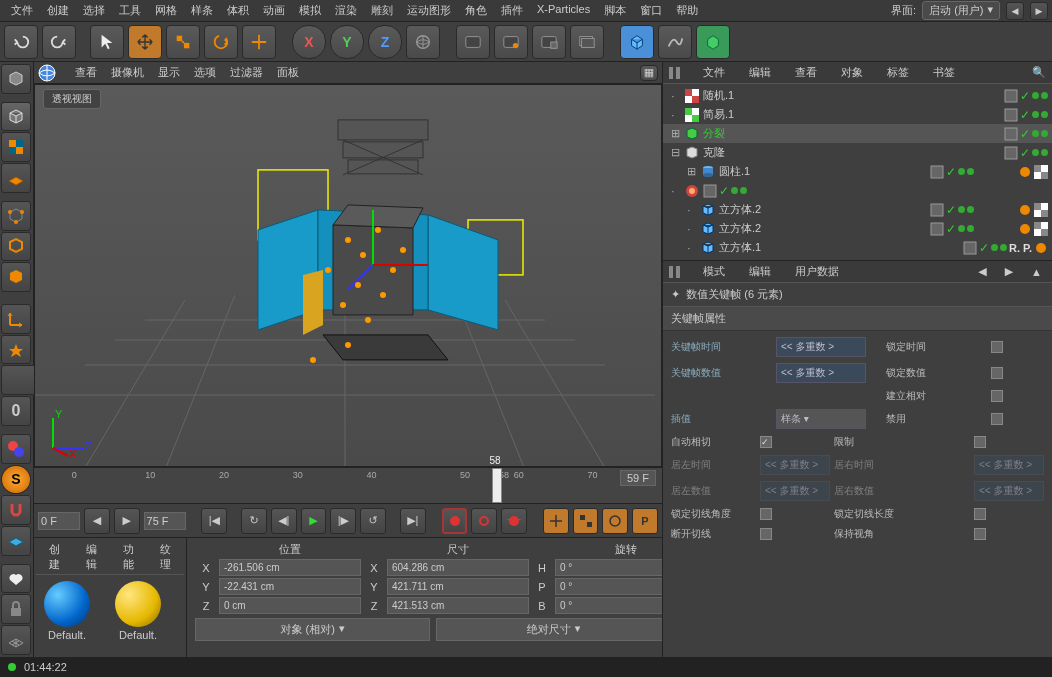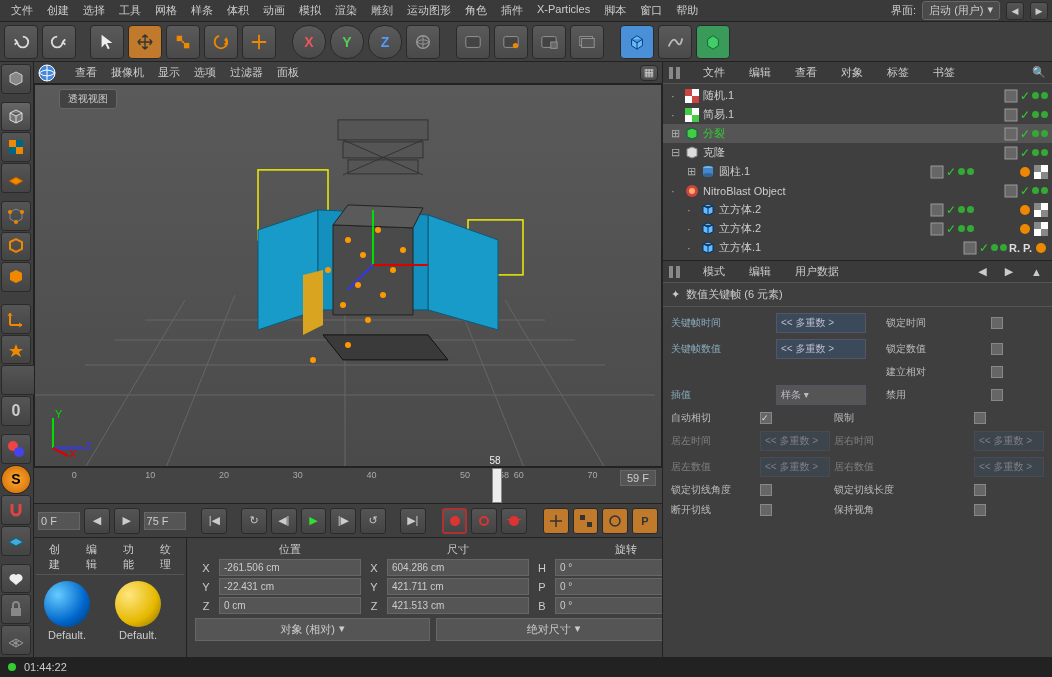--- a/index.html
+++ b/index.html
@@ -17,21 +17,21 @@
 .tb-btn.greenbg{background:#3a9a5a;}
 .main-area { display: flex; height: calc(100% - 22px - 40px - 20px); }
 .left-tools { width: 34px; background: #3f3f3f; display: flex; flex-direction: column; gap: 1px; padding: 2px 1px; border-right:1px solid #222;}
 .lt-btn { width: 30px; height: 30px; background: linear-gradient(#555,#444); border:1px solid #2a2a2a; border-radius:3px; display:flex; align-items:center; justify-content:center; cursor:pointer; font-size:9px;}
 .lt-btn.sel{background:linear-gradient(#666,#4a4a4a);}
 .center-col { flex: 1; display: flex; flex-direction: column; min-width:0;}
 .vp-header { height: 22px; background: #3f3f3f; display: flex; align-items: center; gap: 4px; padding: 0 4px; border-bottom:1px solid #222;}
 .vp-globe{width:26px; height:18px;}
 .vp-header .menu-item{font-size:11px;}
 .viewport { flex: 1; background: linear-gradient(#5a5a5a,#4a4a4a); position: relative; overflow:hidden; border:1px solid #222;}
-.vp-label{position:absolute; top:4px; left:24px; background:rgba(60,60,60,.8); padding:2px 8px; border:1px solid #666; border-radius:3px; font-size:10px;}
+.vp-label{position:absolute; top:4px; left:8px; background:rgba(60,60,60,.8); padding:2px 8px; border:1px solid #666; border-radius:3px; font-size:10px;}
 .vp-axis { position:absolute; bottom:8px; left:8px; width:50px; height:50px;}
 .scene{position:absolute; left:50%; top:50%; transform:translate(-50%,-55%);}
 .timeline-area{height:36px; display:flex; flex-direction:column; background:#3f3f3f;}
 .tl-ruler { flex:1; background:#444; display:flex; align-items:center; position:relative; padding:0 6px; border-top:1px solid #222;}
 .tl-tick{position:absolute; font-size:9px; color:#aaa; top:2px;}
 .tl-cursor{position:absolute; top:0; bottom:0; width:10px; background:#eee; border:1px solid #888;}
 .ctrl-row{height:34px; display:flex; align-items:center; gap:4px; padding:0 4px; background:#3f3f3f; border-top:1px solid #222;}
 .frame-input{width:42px; background:#555; border:1px solid #666; padding:2px; color:#ccc;}
 .play-btn{width:26px;height:26px; background:linear-gradient(#555,#444); border:1px solid #2a2a2a; border-radius:3px; display:flex;align-items:center;justify-content:center;cursor:pointer;}
 .play-btn.rec{border:2px solid #a33;}
@@ -653,21 +653,20 @@
               </svg>
             </div>
           </div>
           <div class="tree-row">
             <span class="tree-indent" style="width:0px"></span>
             <span class="tree-expand">·</span>
             <svg class="tree-icon">
               <circle cx="7" cy="7" r="6" fill="#c44"></circle>
               <circle cx="7" cy="7" r="3" fill="#fa6"></circle>
             </svg>
-            <span class="tree-label ">NitroBlast Object</span>
             <div class="tree-tags">
               <svg class="tree-icon">
                 <rect x="1" y="1" width="12" height="12" fill="#666" stroke="#999"></rect>
               </svg>
               <span class="tag-check">✓</span>
               <span class="dot g"></span>
               <span class="dot g"></span>
             </div>
           </div>
           <div class="tree-row">
@@ -771,20 +770,21 @@
           <div class="menu-item">用户数据</div>
           <div class="spacer"></div>
           <span style="padding: 0px 4px; cursor: pointer;">◀</span>
           <span style="padding: 0px 4px; cursor: pointer;">▶</span>
           <span style="padding: 0px 4px; cursor: pointer;">▲</span>
         </div>
       <div class="attr-title">
         <span>✦</span>
         <span>数值关键帧 (6 元素)</span>
       </div>
+      <div class="attr-section">关键帧属性</div>
       <div class="attr-body" id="attr-body">
           <div class="attr-row">
             <span class="attr-lbl blue">关键帧时间</span>
             <div class="attr-dd">&lt;&lt; 多重数 &gt;</div>
             <span class="attr-lbl">锁定时间</span>
             <div class="chk"></div>
           </div>
           <div class="attr-row">
             <span class="attr-lbl blue">关键帧数值</span>
             <div class="attr-dd">&lt;&lt; 多重数 &gt;</div>

